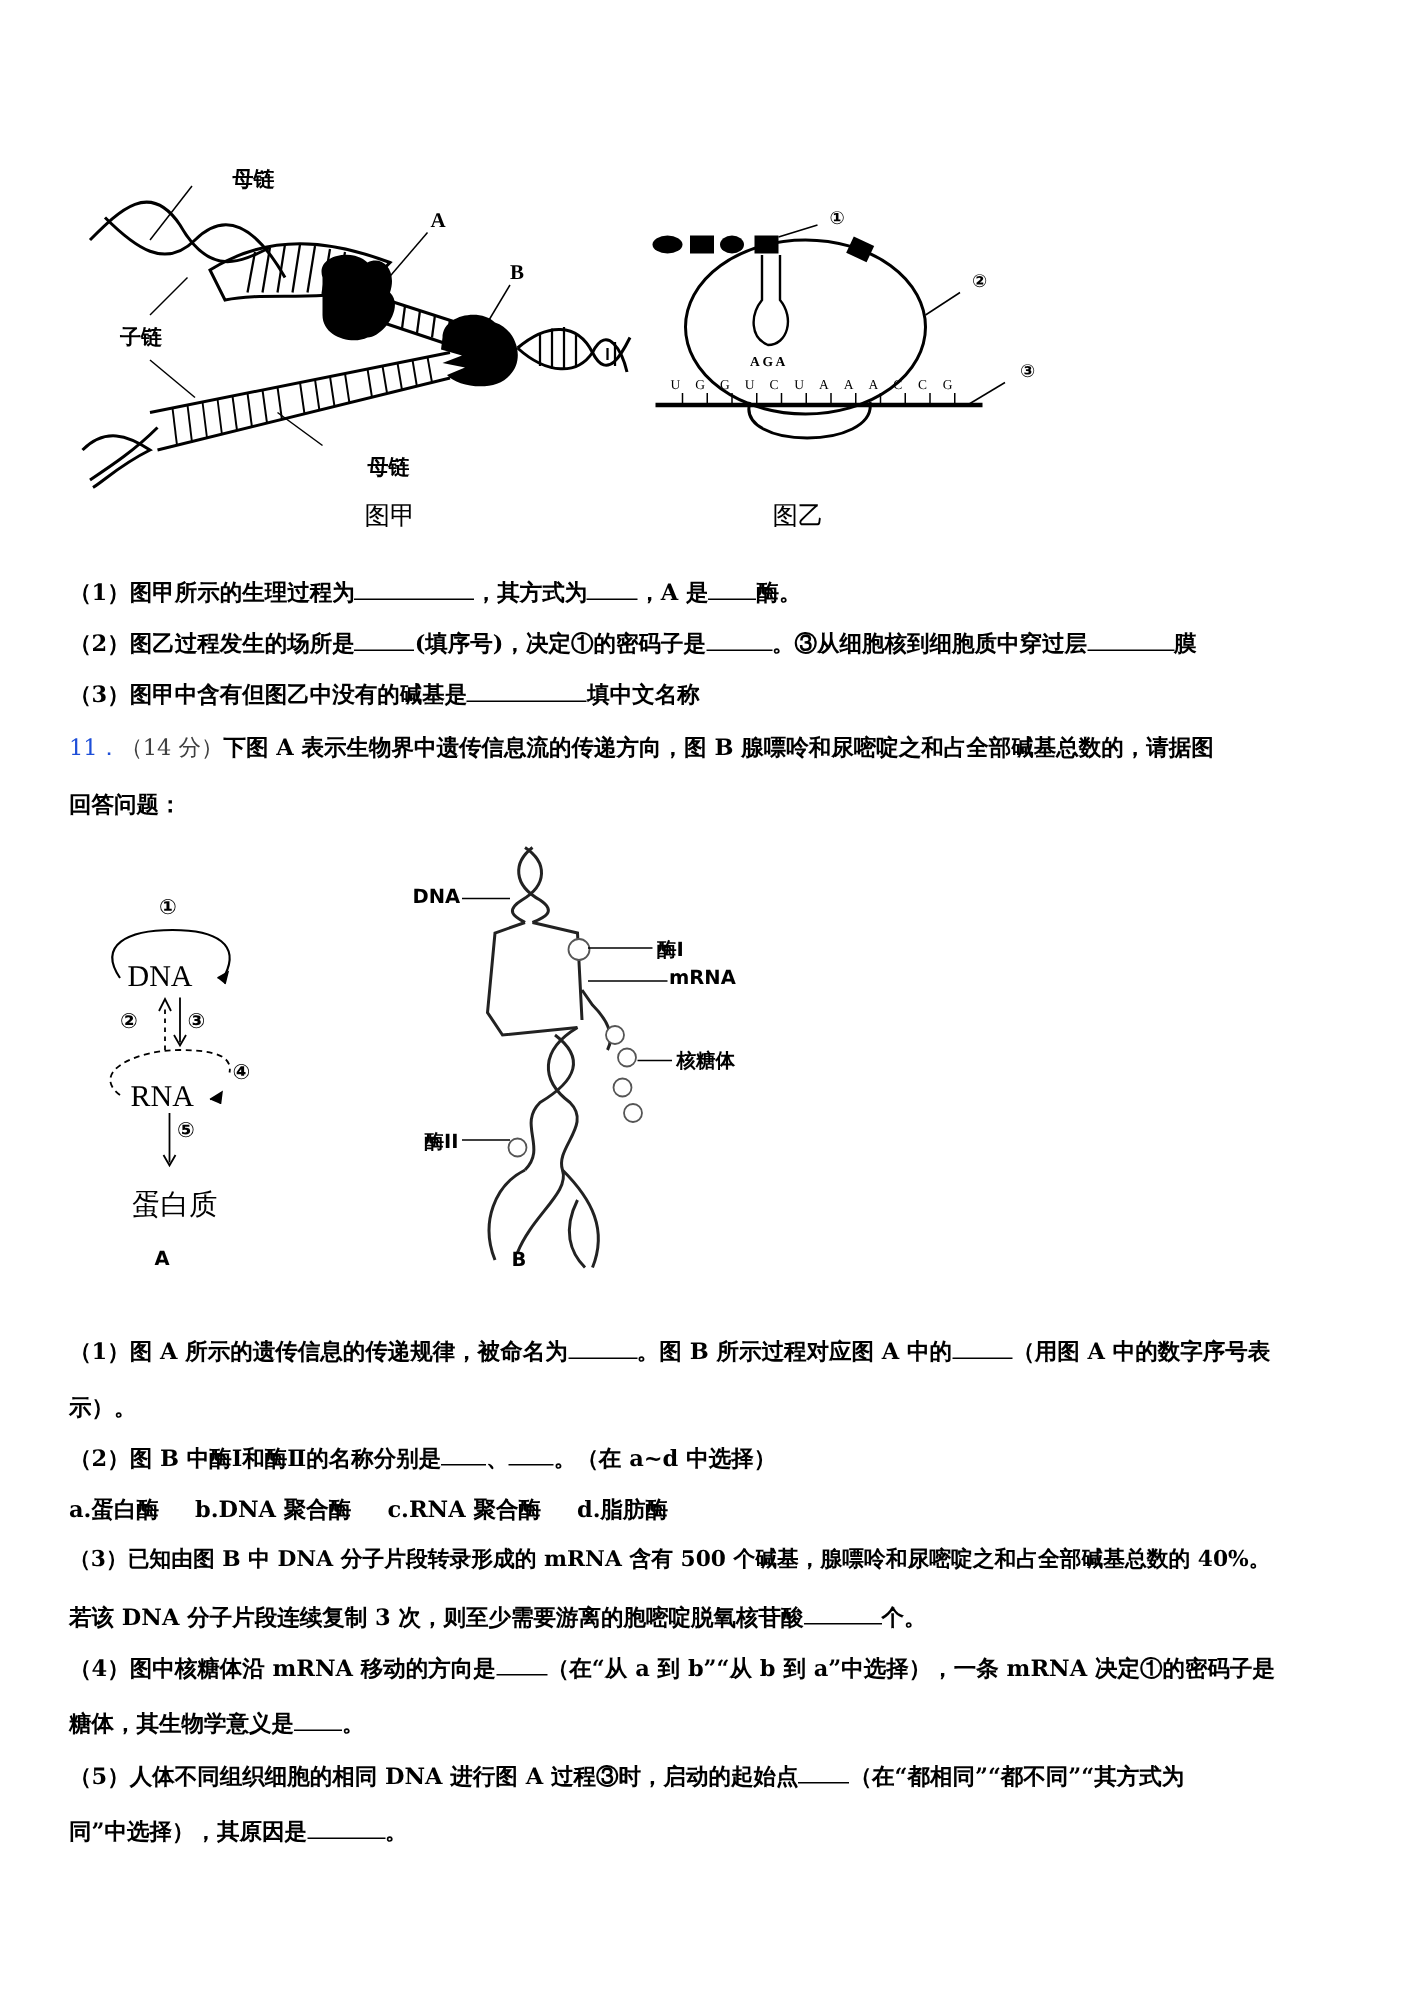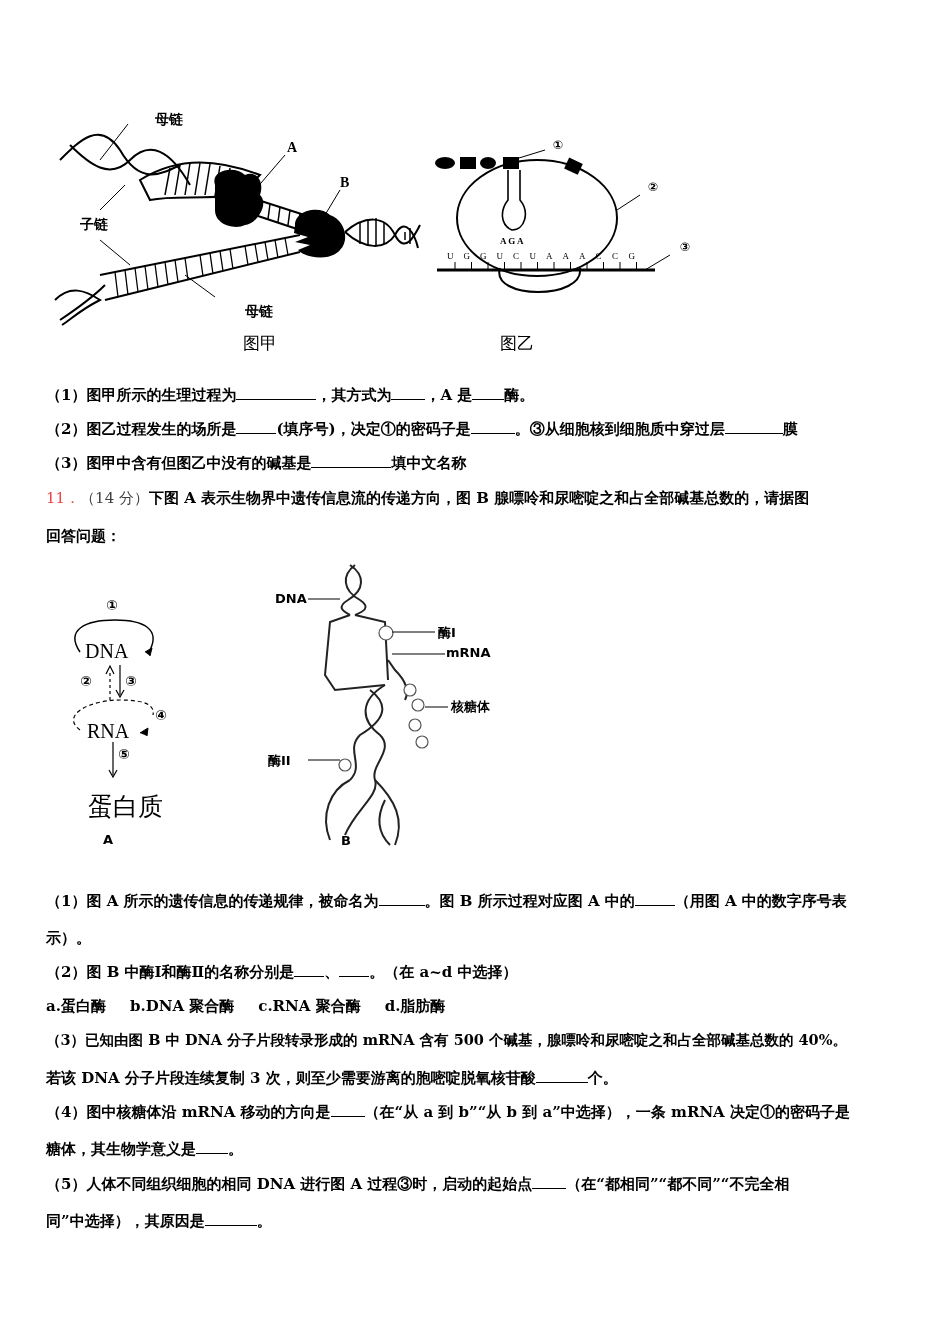--- a/index.html
+++ b/index.html
@@ -140,35 +140,35 @@
       <span style="position: absolute; top: 0px; left: 49.5px; font-size: 9px; font-family: &quot;Liberation Serif&quot;, serif;">U</span>
       <span style="position: absolute; top: 0px; left: 66px; font-size: 9px; font-family: &quot;Liberation Serif&quot;, serif;">C</span>
       <span style="position: absolute; top: 0px; left: 82.5px; font-size: 9px; font-family: &quot;Liberation Serif&quot;, serif;">U</span>
       <span style="position: absolute; top: 0px; left: 99px; font-size: 9px; font-family: &quot;Liberation Serif&quot;, serif;">A</span>
       <span style="position: absolute; top: 0px; left: 115.5px; font-size: 9px; font-family: &quot;Liberation Serif&quot;, serif;">A</span>
       <span style="position: absolute; top: 0px; left: 132px; font-size: 9px; font-family: &quot;Liberation Serif&quot;, serif;">A</span>
       <span style="position: absolute; top: 0px; left: 148.5px; font-size: 9px; font-family: &quot;Liberation Serif&quot;, serif;">C</span>
       <span style="position: absolute; top: 0px; left: 165px; font-size: 9px; font-family: &quot;Liberation Serif&quot;, serif;">C</span>
       <span style="position: absolute; top: 0px; left: 181.5px; font-size: 9px; font-family: &quot;Liberation Serif&quot;, serif;">G</span>
     </div>
-  <span class="caption" style="left:500px;top:332px">图乙</span>
+  <span class="caption" style="left:515px;top:332px">图乙</span>
 </div>
 
 <div class="q" style="top:385px">
   <span>（1）</span><span>图甲所示的生理过程为</span><span class="blank" style="width:80px"></span><span>，其方式为</span><span class="blank" style="width:34px"></span><span>，A 是</span><span class="blank" style="width:32px"></span><span>酶。</span>
 </div>
 <div class="q" style="top:419px">
   <span>（2）</span><span>图乙过程发生的场所是</span><span class="blank" style="width:40px"></span><span>(填序号)，决定①的密码子是</span><span class="blank" style="width:44px"></span><span>。③从细胞核到细胞质中穿过层</span><span class="blank" style="width:58px"></span><span>膜</span>
 </div>
 <div class="q" style="top:453px">
   <span>（3）</span><span>图甲中含有但图乙中没有的碱基是</span><span class="blank" style="width:80px"></span><span>填中文名称</span>
 </div>
 
 <div class="q" style="top:488px;font-weight:normal">
-  <span style="color:#ef4444">11．</span><span style="color:#404040">（14 分）</span><span style="font-weight:bold">下图 A 表示生物界中遗传信息流的传递方向，图 B 腺嘌呤和尿嘧啶之和占全部碱基总数的，请据图</span>
+  <span style="color:#1d4ed8">11．</span><span style="color:#404040">（14 分）</span><span style="font-weight:bold">下图 A 表示生物界中遗传信息流的传递方向，图 B 腺嘌呤和尿嘧啶之和占全部碱基总数的，请据图</span>
 </div>
 <div class="q" style="top:526px">回答问题：</div>
 
 <div>
   <svg width="950" height="900" style="left:0;top:0">
     <path d="M80,652 C65,630 85,620 115,620 C145,620 160,630 150,650" fill="none" stroke="#000" stroke-width="1.4"></path>
     <path d="M145,652 L152,648 L150,656" fill="#000" stroke="#000"></path>
     <line x1="120" y1="665" x2="120" y2="695" stroke="#000" stroke-width="1.2"></line>
     <path d="M116,690 L120,697 L124,690" fill="none" stroke="#000" stroke-width="1.2"></path>
     <line x1="110" y1="700" x2="110" y2="670" stroke="#000" stroke-width="1.2" stroke-dasharray="3,3"></line>
@@ -178,21 +178,21 @@
     <line x1="113" y1="742" x2="113" y2="775" stroke="#000" stroke-width="1.2"></line>
     <path d="M109,770 L113,777 L117,770" fill="none" stroke="#000" stroke-width="1.2"></path>
   </svg>
   <span class="lbl" style="left:106px;top:597px;font-size:14px">①</span>
   <span class="abs" style="left:85px;top:640px;font-family:'Liberation Serif',serif;font-size:20px">DNA</span>
   <span class="lbl" style="left:80px;top:673px;font-size:14px">②</span>
   <span class="lbl" style="left:125px;top:673px;font-size:14px">③</span>
   <span class="lbl" style="left:155px;top:707px;font-size:14px">④</span>
   <span class="abs" style="left:87px;top:720px;font-family:'Liberation Serif',serif;font-size:20px">RNA</span>
   <span class="lbl" style="left:118px;top:746px;font-size:14px">⑤</span>
-  <span class="abs" style="left:88px;top:790px;font-family:'DejaVu Sans',sans-serif;font-size:25px">蛋白质</span>
+  <span class="abs" style="left:88px;top:790px;font-family:'DejaVu Sans',sans-serif;font-size:19px">蛋白质</span>
   <span class="lbl" style="left:103px;top:832px;font-size:13px">A</span>
 </div>
 
 <div>
   <svg width="950" height="900" style="left:0;top:0">
     <g fill="none" stroke="#222" stroke-width="2">
       <path d="M350,565 C365,575 365,590 348,600 C335,608 345,612 350,615"></path>
       <path d="M355,565 C342,575 342,590 360,600 C372,608 362,612 355,615"></path>
       <path d="M350,615 L330,622 L325,675 L335,690 L385,685"></path>
       <path d="M355,615 L385,622 L388,680"></path>
@@ -216,21 +216,21 @@
       <line x1="392" y1="632" x2="435" y2="632"></line>
       <line x1="392" y1="654" x2="445" y2="654"></line>
       <line x1="425" y1="707" x2="448" y2="707"></line>
       <line x1="308" y1="760" x2="340" y2="760"></line>
     </g>
   </svg>
   <span class="lbl" style="left:275px;top:591px;font-size:13px">DNA</span>
   <span class="lbl" style="left:438px;top:624px;font-size:13px">酶I</span>
   <span class="lbl" style="left:446px;top:645px;font-size:13px">mRNA</span>
   <span class="lbl" style="left:451px;top:698px;font-size:13px">核糖体</span>
-  <span class="lbl" style="left:268px;top:752px;font-size:13px">酶II</span>
+  <span class="lbl" style="left:283px;top:752px;font-size:13px">酶II</span>
   <span class="lbl" style="left:341px;top:833px;font-size:13px">B</span>
 </div>
 
 <div class="q" style="top:891px">
   <span>（1）</span><span>图 A 所示的遗传信息的传递规律，被命名为</span><span class="blank" style="width:46px"></span><span>。图 B 所示过程对应图 A 中的</span><span class="blank" style="width:40px"></span><span>（用图 A 中的数字序号表</span>
 </div>
 <div class="q" style="top:928px">示）。</div>
 
 <div class="q" style="top:962px">
   <span>（2）</span><span>图 B 中酶Ⅰ和酶Ⅱ的名称分别是</span><span class="blank" style="width:30px"></span><span>、</span><span class="blank" style="width:30px"></span><span>。（在 a~d 中选择）</span>
@@ -247,17 +247,17 @@
 </div>
 
 <div class="q" style="top:1102px">
   <span>（4）</span><span>图中核糖体沿 mRNA 移动的方向是</span><span class="blank" style="width:34px"></span><span>（在“从 a 到 b”“从 b 到 a”中选择），一条 mRNA 决定①的密码子是</span>
 </div>
 <div class="q" style="top:1139px">
   <span>糖体，其生物学意义是</span><span class="blank" style="width:32px"></span><span>。</span>
 </div>
 
 <div class="q" style="top:1174px">
-  <span>（5）</span><span>人体不同组织细胞的相同 DNA 进行图 A 过程③时，启动的起始点</span><span class="blank" style="width:34px"></span><span>（在“都相同”“都不同”“不完全相</span>
+  <span>（5）</span><span>人体不同组织细胞的相同 DNA 进行图 A 过程③时，启动的起始点</span><span class="blank" style="width:34px"></span><span>（在“都相同”“都不同”“其方式为</span>
 </div>
 <div class="q" style="top:1211px">
   <span>同”中选择），其原因是</span><span class="blank" style="width:52px"></span><span>。</span>
 </div>
 
 </body></html>

